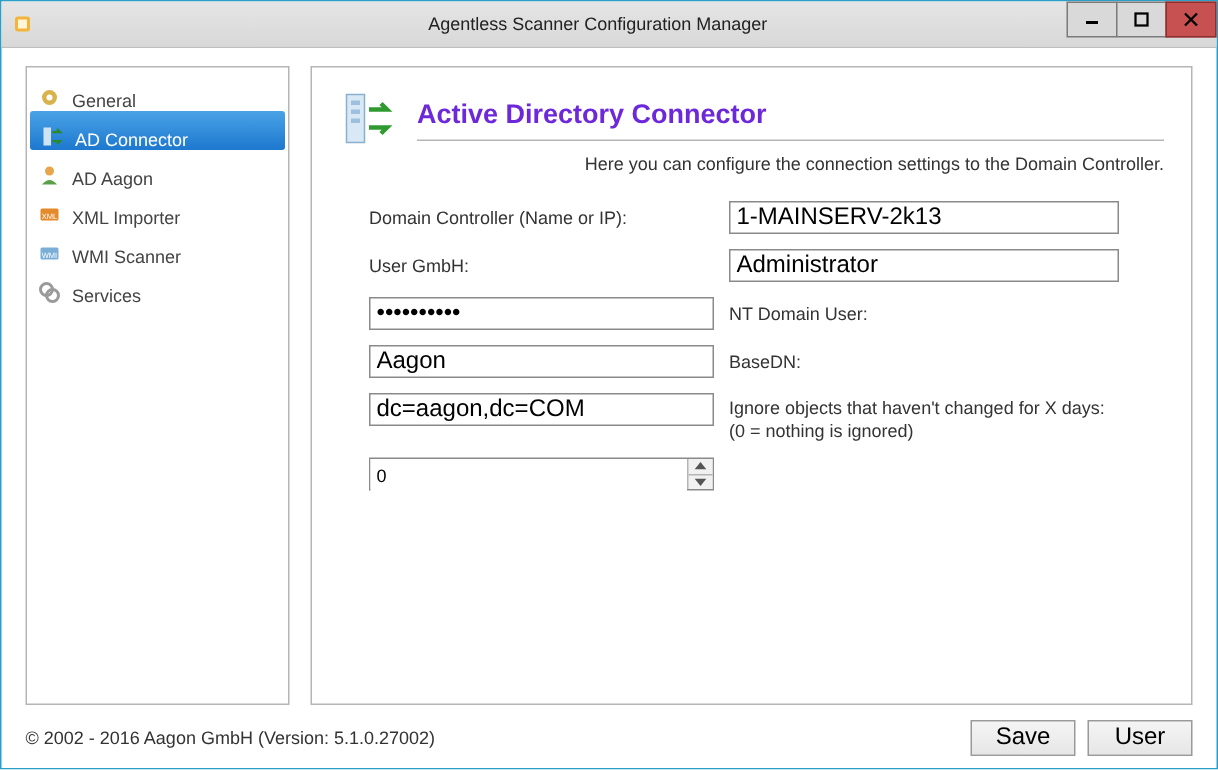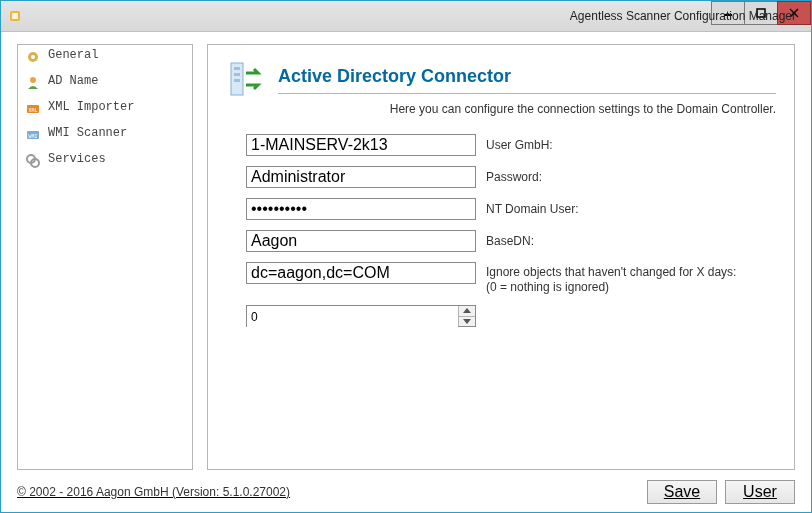--- a/index.html
+++ b/index.html
@@ -28,21 +28,21 @@
     align-items: center;
     position: relative;
   }
   .titlebar .app-icon {
     width: 16px; height: 16px;
     margin: 0 6px;
   }
   .titlebar .title {
     position: absolute;
     left: 0; right: 15px;
-    text-align: right;
+    text-align: center;
     font-size: 12px;
     color: #222;
     pointer-events: none;
   }
   .win-controls {
     margin-left: auto;
     display: flex;
     height: 22px;
     margin-top: -8px;
   }
@@ -76,27 +76,26 @@
   }
   .sidebar {
     width: 176px;
     border: 1px solid #b5b5b5;
     background: #fff;
     box-sizing: border-box;
     padding-top: 3px;
   }
   .side-item {
     display: flex;
-    align-items: flex-start;
+    align-items: flex-end;
     height: 26px;
     padding: 0 6px;
     gap: 6px;
     color: #444;
     cursor: default;
-    font-family: Liberation Mono, monospace;
   }
   .side-item.selected {
     background: linear-gradient(#4aa3e6, #1d78cf);
     color: #fff;
     margin: 0 2px;
     border-radius: 2px;
   }
   .side-item .icon {
     width: 18px; height: 18px;
     display: flex; align-items: center; justify-content: center;
@@ -111,21 +110,21 @@
   }
   .header-row {
     display: flex;
     align-items: center;
     gap: 12px;
   }
   .header-row h1 {
     font-size: 18px;
     font-weight: 700;
     margin: 4px 0 6px 0;
-    color: #0369a1;
+    color: #6d28d9;
   }
   .section-title-wrap { flex: 1 1 auto; }
   hr.section-rule {
     border: none;
     border-top: 1px solid #b5b5b5;
     margin: 0 0 6px 0;
   }
   .section-desc {
     color: #333;
     margin-bottom: 18px;
@@ -180,21 +179,20 @@
     flex: 1 1 auto;
     display: flex;
     align-items: center;
     justify-content: center;
   }
   .spinner .arrows div + div { border-top: 1px solid #b5b5b5; }
   .footer-row {
     display: flex;
     align-items: center;
     padding-top: 10px;
-    text-decoration: underline;
   }
   .copyright { color: #333; }
   .btns { margin-left: auto; display: flex; gap: 8px; }
   button.std {
     width: 70px;
     height: 24px;
     background: linear-gradient(#f5f5f5, #e6e6e6);
     border: 1px solid #9a9a9a;
     font-family: inherit;
     font-size: 16px;
@@ -239,28 +237,37 @@
       <div class="sidebar">
         <div class="side-item">
           <span class="icon">
             <svg width="16" height="16" viewBox="0 0 16 16">
                 <circle cx="8" cy="8" r="5" fill="#d8b24a"></circle>
                 <circle cx="8" cy="8" r="2" fill="#fff"></circle>
               </svg>
           </span>
           <span>General</span>
         </div>
+        <div class="side-item selected">
+          <span class="icon">
+            <svg width="16" height="16" viewBox="0 0 16 16">
+                <rect x="2" y="2" width="5" height="12" fill="#cfe3f7"></rect>
+                <path d="M8 5 h5 l-2 -2 M8 11 h5 l-2 2" stroke="#2a8a2a" stroke-width="1.5" fill="none"></path>
+              </svg>
+          </span>
+          <span>AD Connector</span>
+        </div>
         <div class="side-item">
           <span class="icon">
             <svg width="16" height="16" viewBox="0 0 16 16">
                 <circle cx="8" cy="5" r="3" fill="#e8a54a"></circle>
                 <path d="M3 14 q5 -6 10 0" fill="#5aa04a"></path>
               </svg>
           </span>
-          <span>AD Name</span>
+          <span>AD Aagon</span>
         </div>
         <div class="side-item">
           <span class="icon">
             <svg width="16" height="16" viewBox="0 0 16 16">
                 <rect x="2" y="4" width="12" height="8" rx="1" fill="#e58a2a"></rect>
                 <text x="8" y="11" font-size="5" text-anchor="middle" fill="#fff">XML</text>
               </svg>
           </span>
           <span>XML Importer</span>
         </div>
@@ -296,26 +303,26 @@
             </svg>
           </span>
           <div class="section-title-wrap">
             <h1>Active Directory Connector</h1>
             <hr class="section-rule">
           </div>
         </div>
         <div class="section-desc">Here you can configure the connection settings to the Domain Controller.</div>
 
         <div class="form">
+          <label>Domain Controller (Name or IP):</label>
           <input type="text" value="1-MAINSERV-2k13" style="">
 
           <label>User GmbH:</label>
           <input type="text" value="Administrator" style="">
 
-          <label>Password:</label>
           <input type="password" value="••••••••••" style="">
 
           <label>NT Domain User:</label>
           <input type="text" value="Aagon" style="">
 
           <label>BaseDN:</label>
           <input type="text" value="dc=aagon,dc=COM" style="">
 
           <label class="multi">
             <span>Ignore objects that haven't changed for X days:</span><br>

